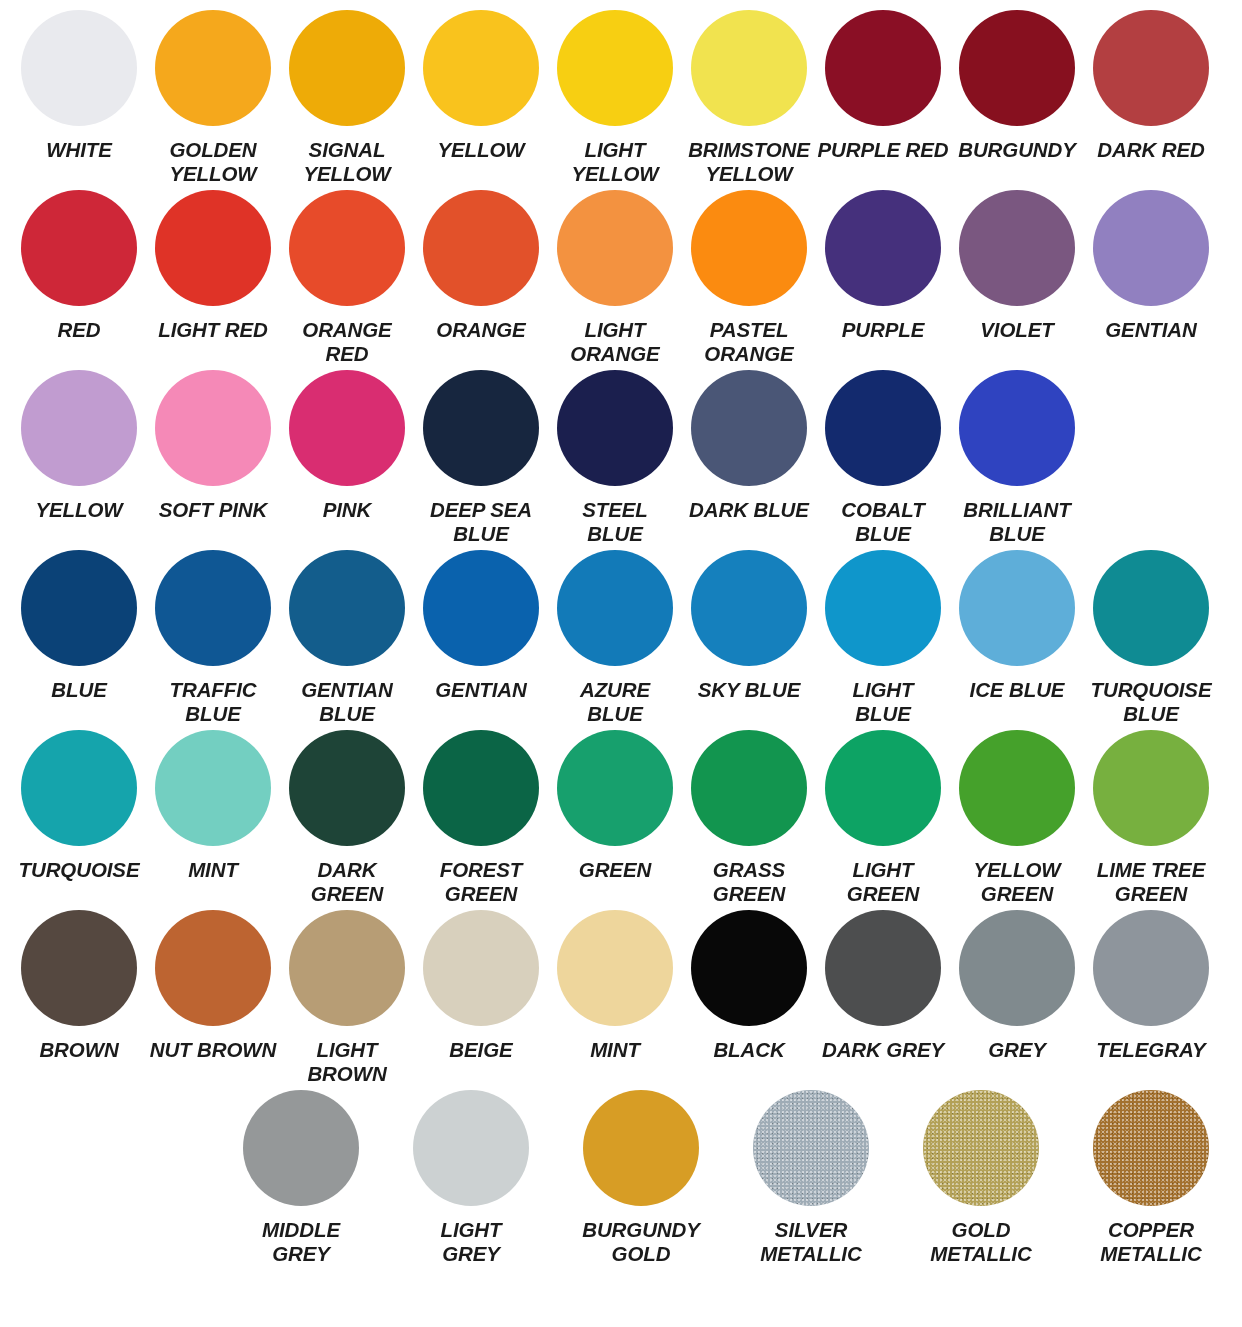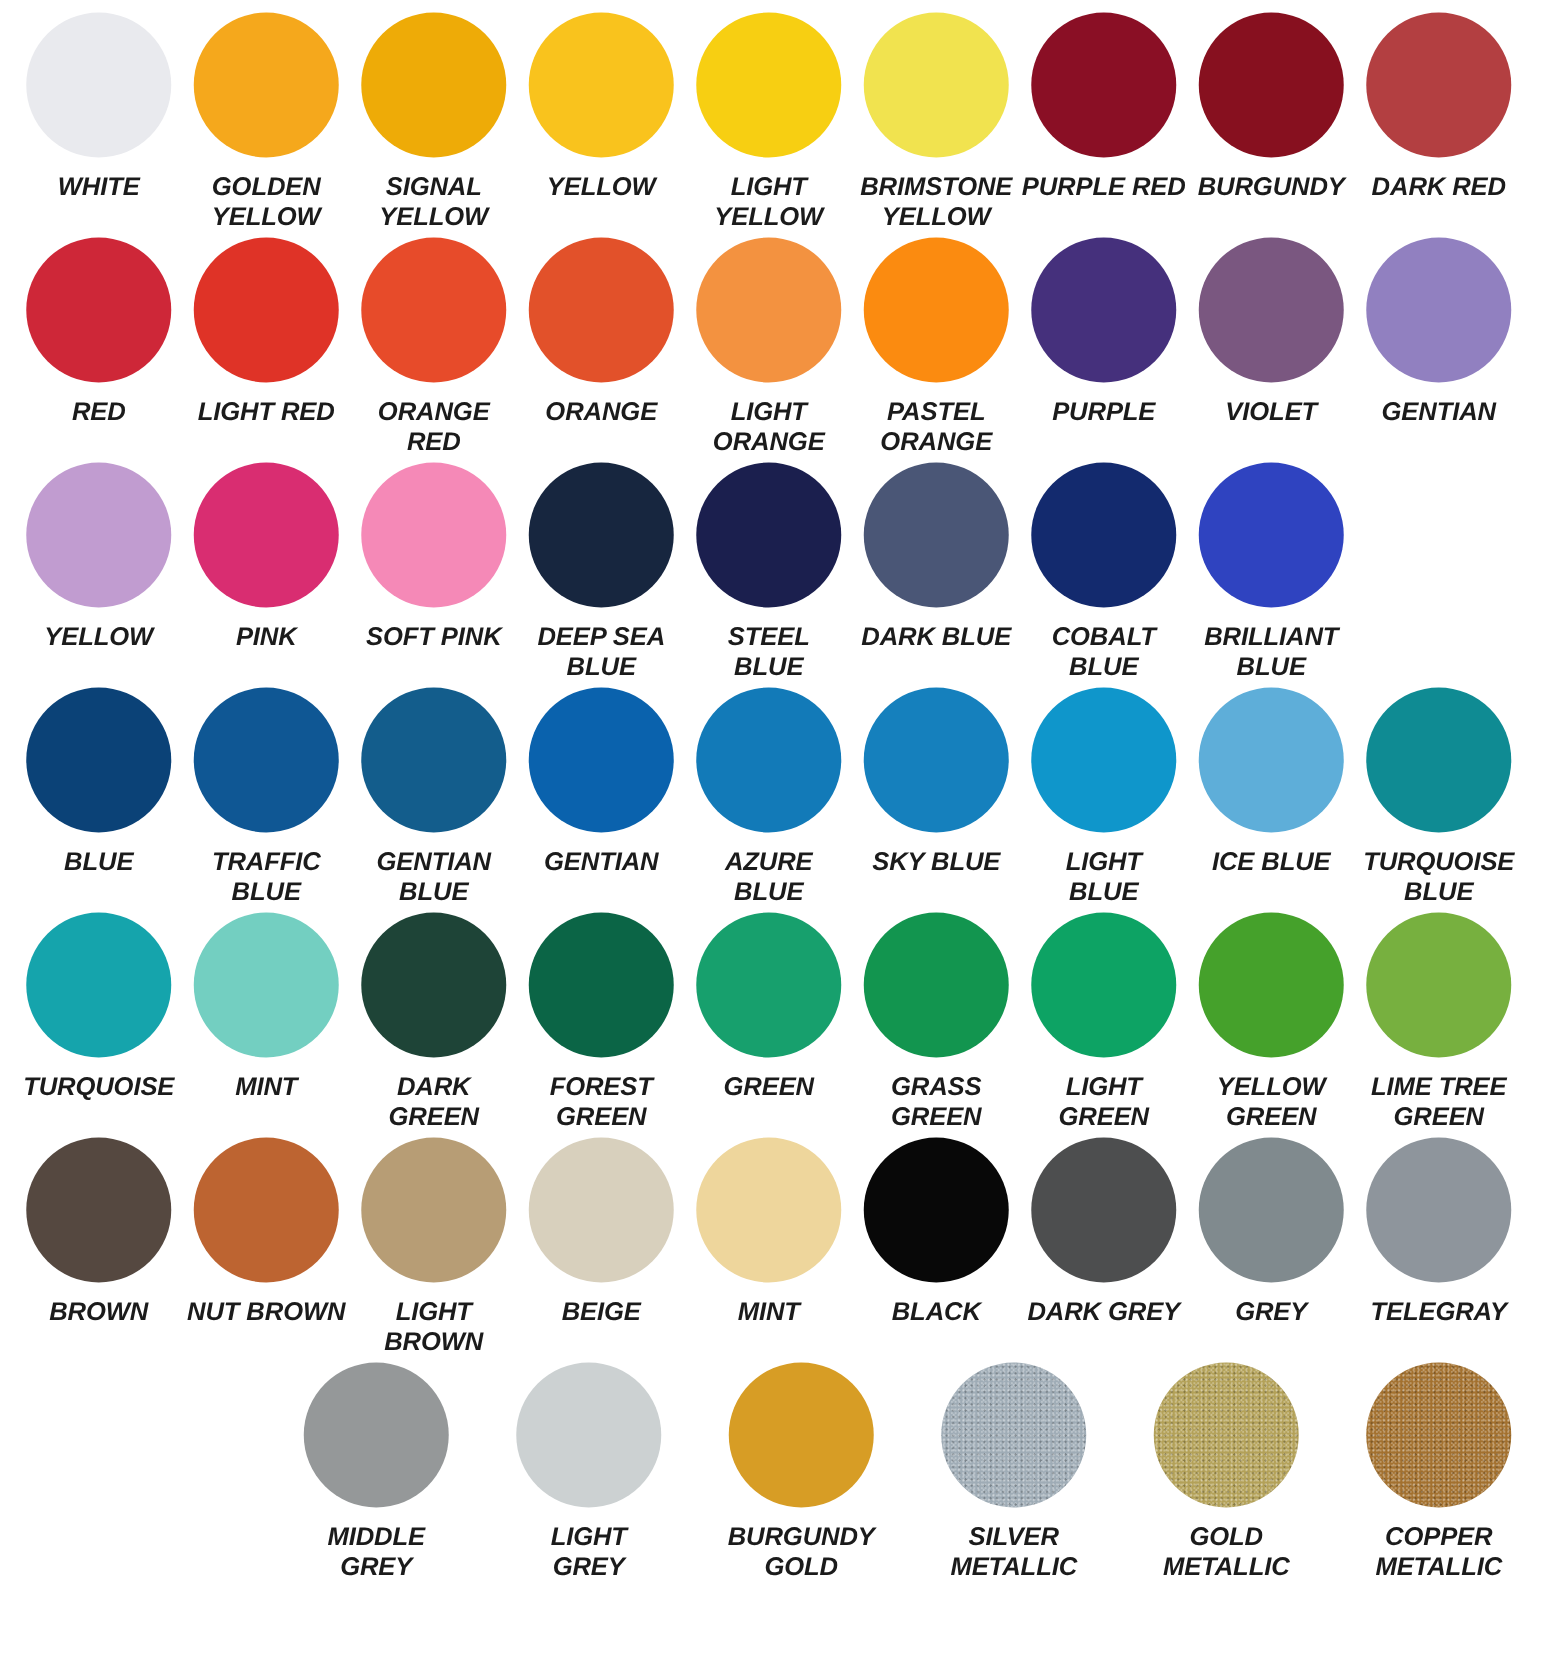--- a/index.html
+++ b/index.html
@@ -219,29 +219,29 @@
     </div>
     <div class="swatch-row">
       <div class="swatch-cell">
         <div class="dot-wrap">
           <div class="dot" title="LILAC" style="background: rgb(193, 156, 208);"></div>
         </div>
         <div class="label">YELLOW</div>
       </div>
       <div class="swatch-cell">
         <div class="dot-wrap">
+          <div class="dot" title="SOFT PINK" style="background: rgb(245, 137, 183);"></div>
+        </div>
+        <div class="label">SOFT PINK</div>
+      </div>
+      <div class="swatch-cell">
+        <div class="dot-wrap">
           <div class="dot" title="PINK" style="background: rgb(217, 45, 113);"></div>
         </div>
         <div class="label">PINK</div>
-      </div>
-      <div class="swatch-cell">
-        <div class="dot-wrap">
-          <div class="dot" title="SOFT PINK" style="background: rgb(245, 137, 183);"></div>
-        </div>
-        <div class="label">SOFT PINK</div>
       </div>
       <div class="swatch-cell">
         <div class="dot-wrap">
           <div class="dot" title="DEEP SEA BLUE" style="background: rgb(23, 38, 63);"></div>
         </div>
         <div class="label">DEEP SEA
 BLUE</div>
       </div>
       <div class="swatch-cell">
         <div class="dot-wrap">

